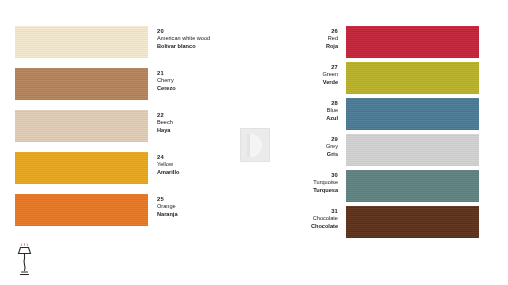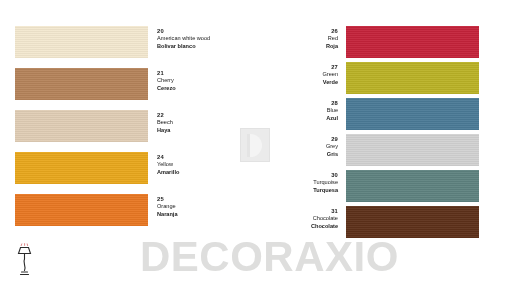--- a/index.html
+++ b/index.html
@@ -86,21 +86,20 @@
     left:14px;top:243px;
     width:26px;height:34px;
     z-index:4;
   }
 </style>
 </head>
 <body>
 
 <div id="stage">
 
-  <div class="watermark">DECORAXIO</div>
 
   <div class="placeholder">
     <div class="dshape"></div>
   </div>
 
   <div class="col col-left">
 
     <div class="row">
       <div class="sw" title="20 American white wood" style="background-color: rgb(243, 232, 207); background-image: repeating-linear-gradient(rgba(255, 255, 255, 0.055) 0px, rgba(255, 255, 255, 0.055) 1px, rgba(0, 0, 0, 0.043) 1px, rgba(0, 0, 0, 0.043) 2px);"></div>
       <div class="lbl">

